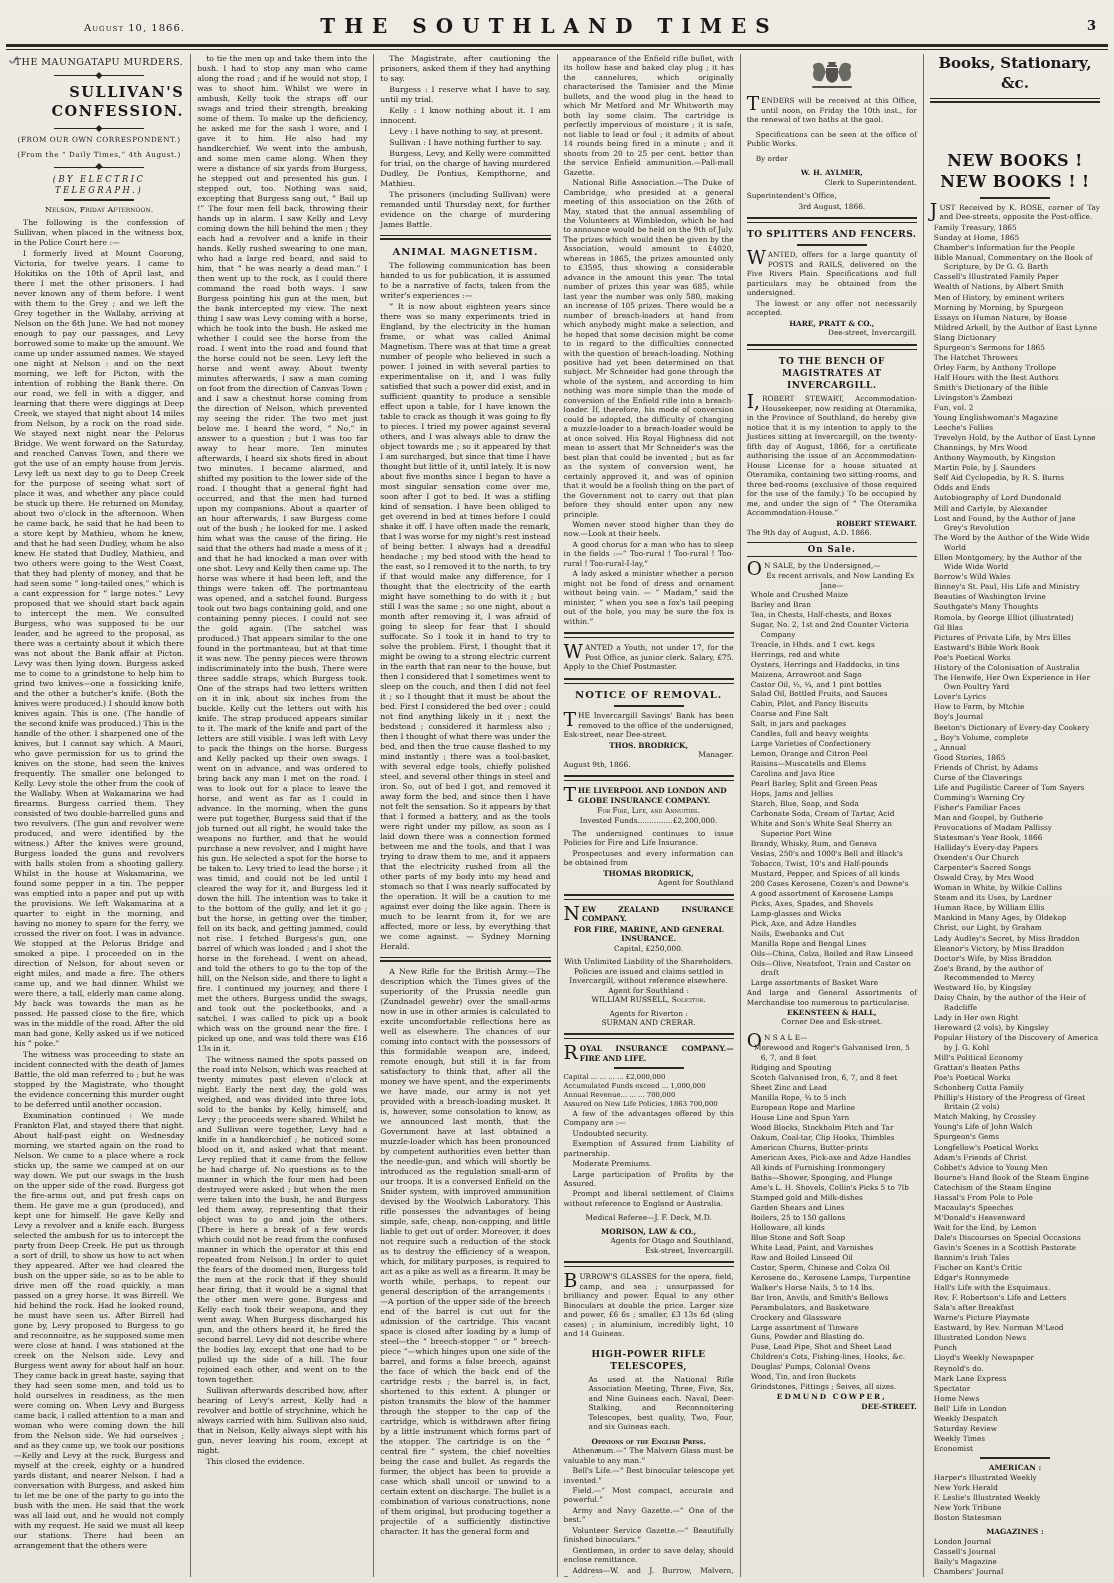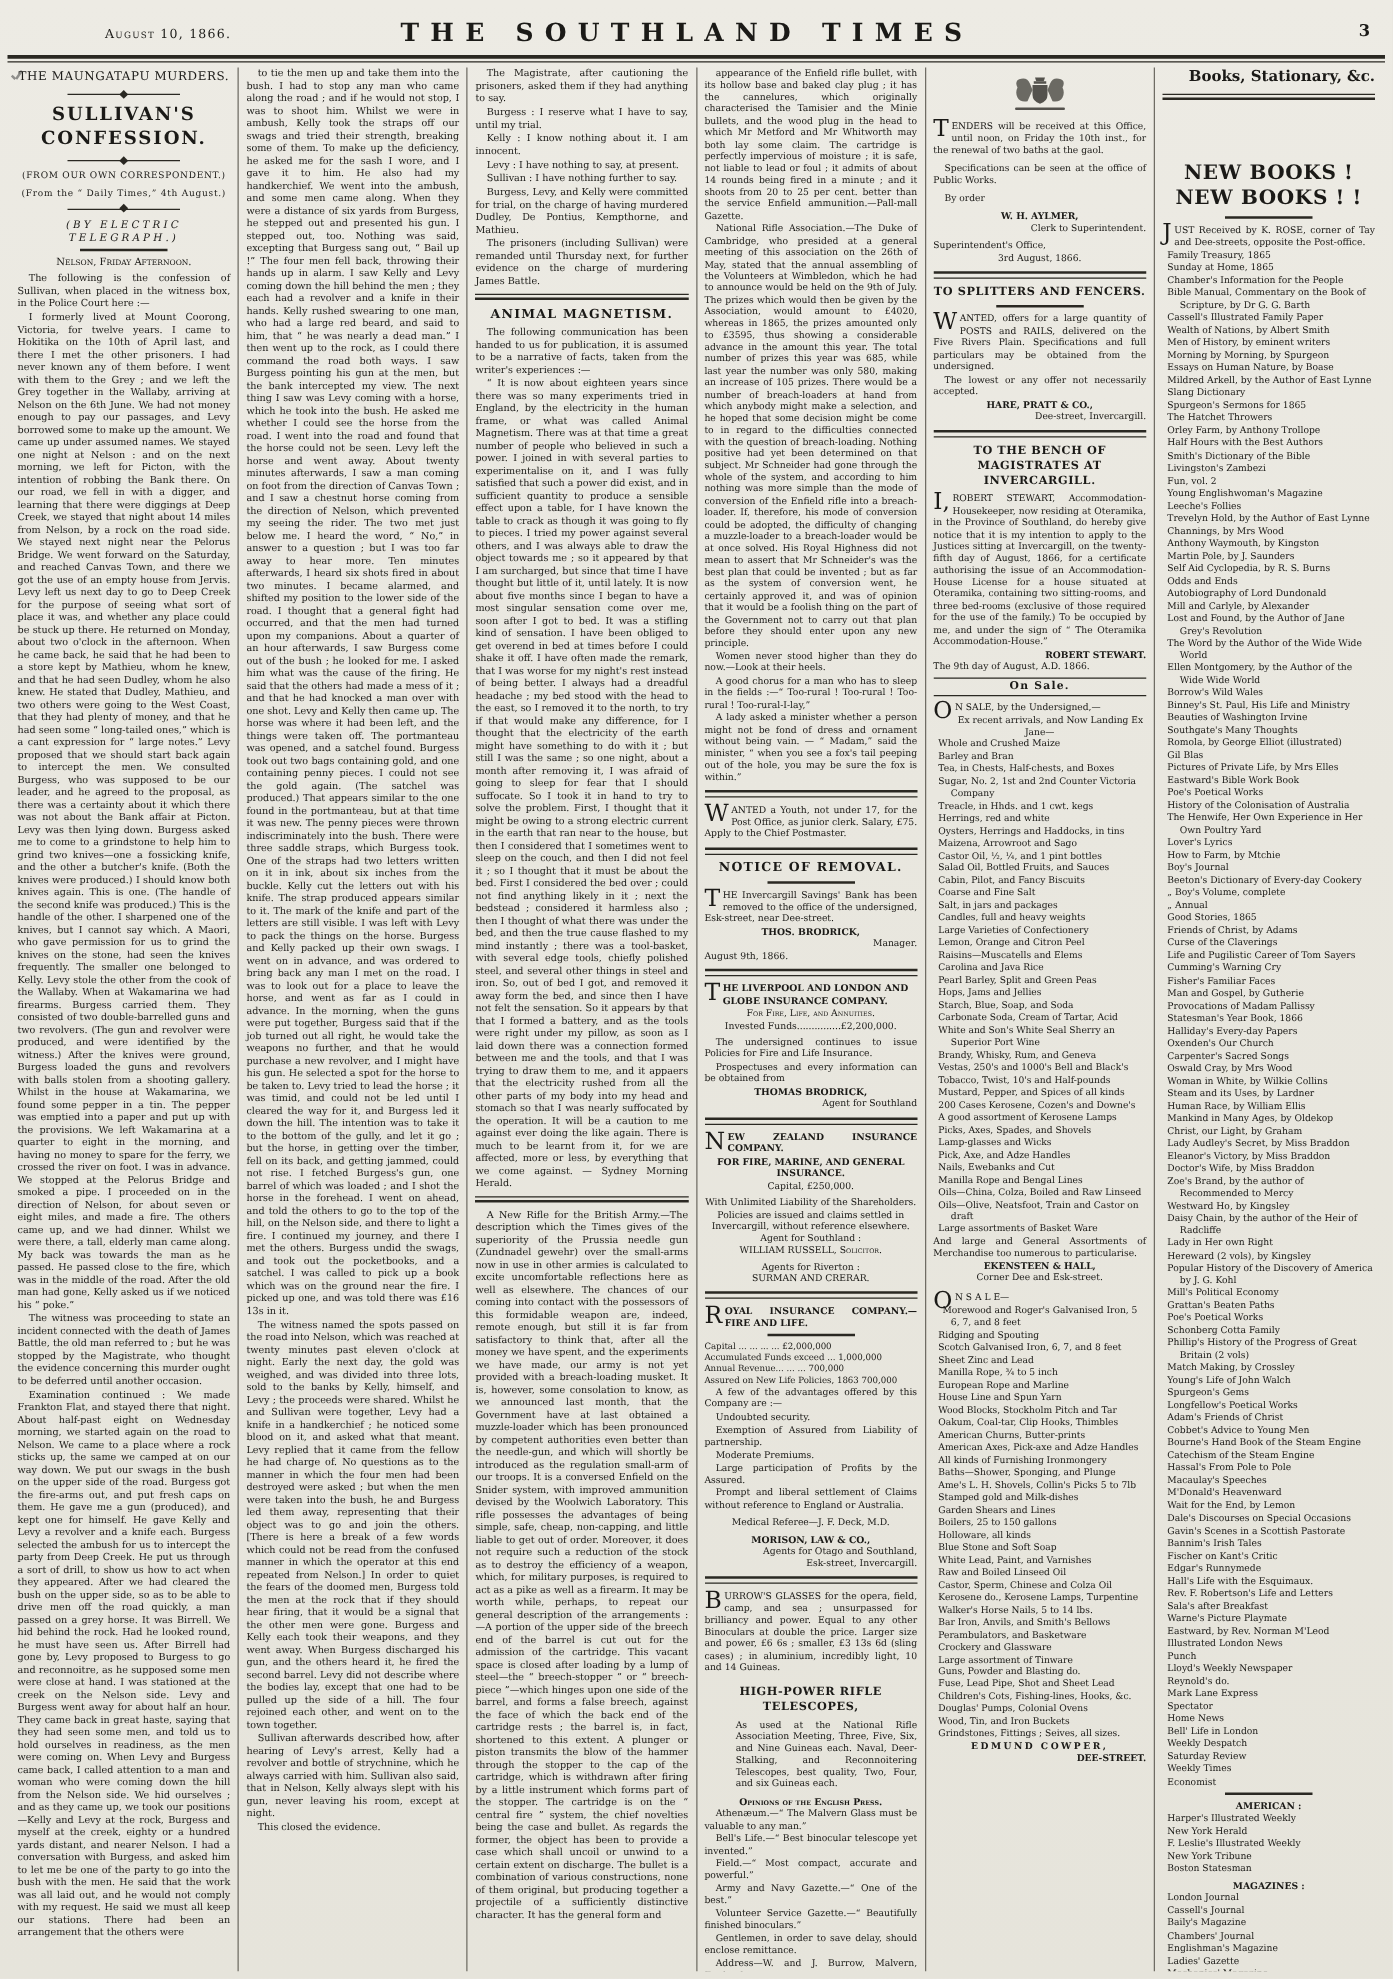--- a/index.html
+++ b/index.html
@@ -31,21 +31,21 @@
   
   .p { text-indent:9px; margin:0 0 1px 0; }
   .ni { text-indent:0; }
   .ctr { text-align:center; text-indent:0; }
   .rt { text-align:right; text-indent:0; }
   .b { font-weight:bold; }
   .sc { font-variant:small-caps; }
   .ls2 { letter-spacing:2px; }
   .gap4 { height:4px; } .gap6 { height:6px; }
   .kicker { text-align:center; font-weight:normal; font-size:9.5px; letter-spacing:.5px; margin-top:2px; }
-  .headline { text-align:center; font-weight:bold; font-size:14.5px; letter-spacing:1.5px; margin:4px 0 2px; }
+  .headline { text-align:right; font-weight:bold; font-size:14.5px; letter-spacing:1.5px; margin:4px 0 2px; }
   .credit { text-align:center; font-size:7.2px; letter-spacing:.6px; }
   .telegraph { text-align:center; font-size:8.3px; font-style:italic; letter-spacing:2.5px; }
   .dateline { text-align:center; font-size:8px; margin:3px 0 2px; }
   .subhead { text-align:center; font-weight:bold; font-size:10px; letter-spacing:1px; margin:4px 0 3px; }
   .subhead2 { text-align:center; font-weight:bold; font-size:9px; letter-spacing:.5px; margin:4px 0 3px; line-height:1.35; }
   .orn { position:relative; height:8px; margin:3px 40px; }
   .orn::before { content:""; position:absolute; left:0; right:0; top:4px; border-top:1px solid #2a2822; }
   .orn::after { content:""; position:absolute; left:50%; top:1.5px; width:5px; height:5px; background:#2a2822; transform:translateX(-50%) rotate(45deg); }
   .rule2 { border-top:1px solid #2a2822; border-bottom:2px solid #2a2822; height:2px; margin:5px 0; }
   .sep { width:70px; margin:4px auto; border-top:2px solid #2a2822; }
@@ -319,21 +319,21 @@
           <div class="hang">Children's Cots, Fishing-lines, Hooks, &amp;c.</div>
           <div class="hang">Douglas' Pumps, Colonial Ovens</div>
           <div class="hang">Wood, Tin, and Iron Buckets</div>
           <div class="hang">Grindstones, Fittings ;  Seives, all sizes.</div>
         </div>
       <div class="ctr b ls2">EDMUND  COWPER,</div>
       <div class="rt b">DEE-STREET.</div>
     </div>
 
     <div class="col col6">
-      <div class="ctr b" style="font-size:12px;text-align:right;">Books, Stationary, &amp;c.</div>
+      <div class="ctr b" style="font-size:15px;">Books, Stationary, &amp;c.</div>
       <div class="rule2"></div>
       <div class="ctr b" style="font-size:16px; letter-spacing:.5px;margin-top:48px;">NEW  BOOKS !   NEW  BOOKS ! !</div>
       <div class="sep"></div>
       <div class="p ni dc">JUST Received by K. ROSE, corner of Tay and Dee-streets, opposite the Post-office.</div>
       <div>
           <div class="hang">Family Treasury, 1865</div>
           <div class="hang">Sunday at Home, 1865</div>
           <div class="hang">Chamber's Information for the People</div>
           <div class="hang">Bible Manual, Commentary on the Book of Scripture, by Dr G. G. Barth</div>
           <div class="hang">Cassell's Illustrated Family Paper</div>

